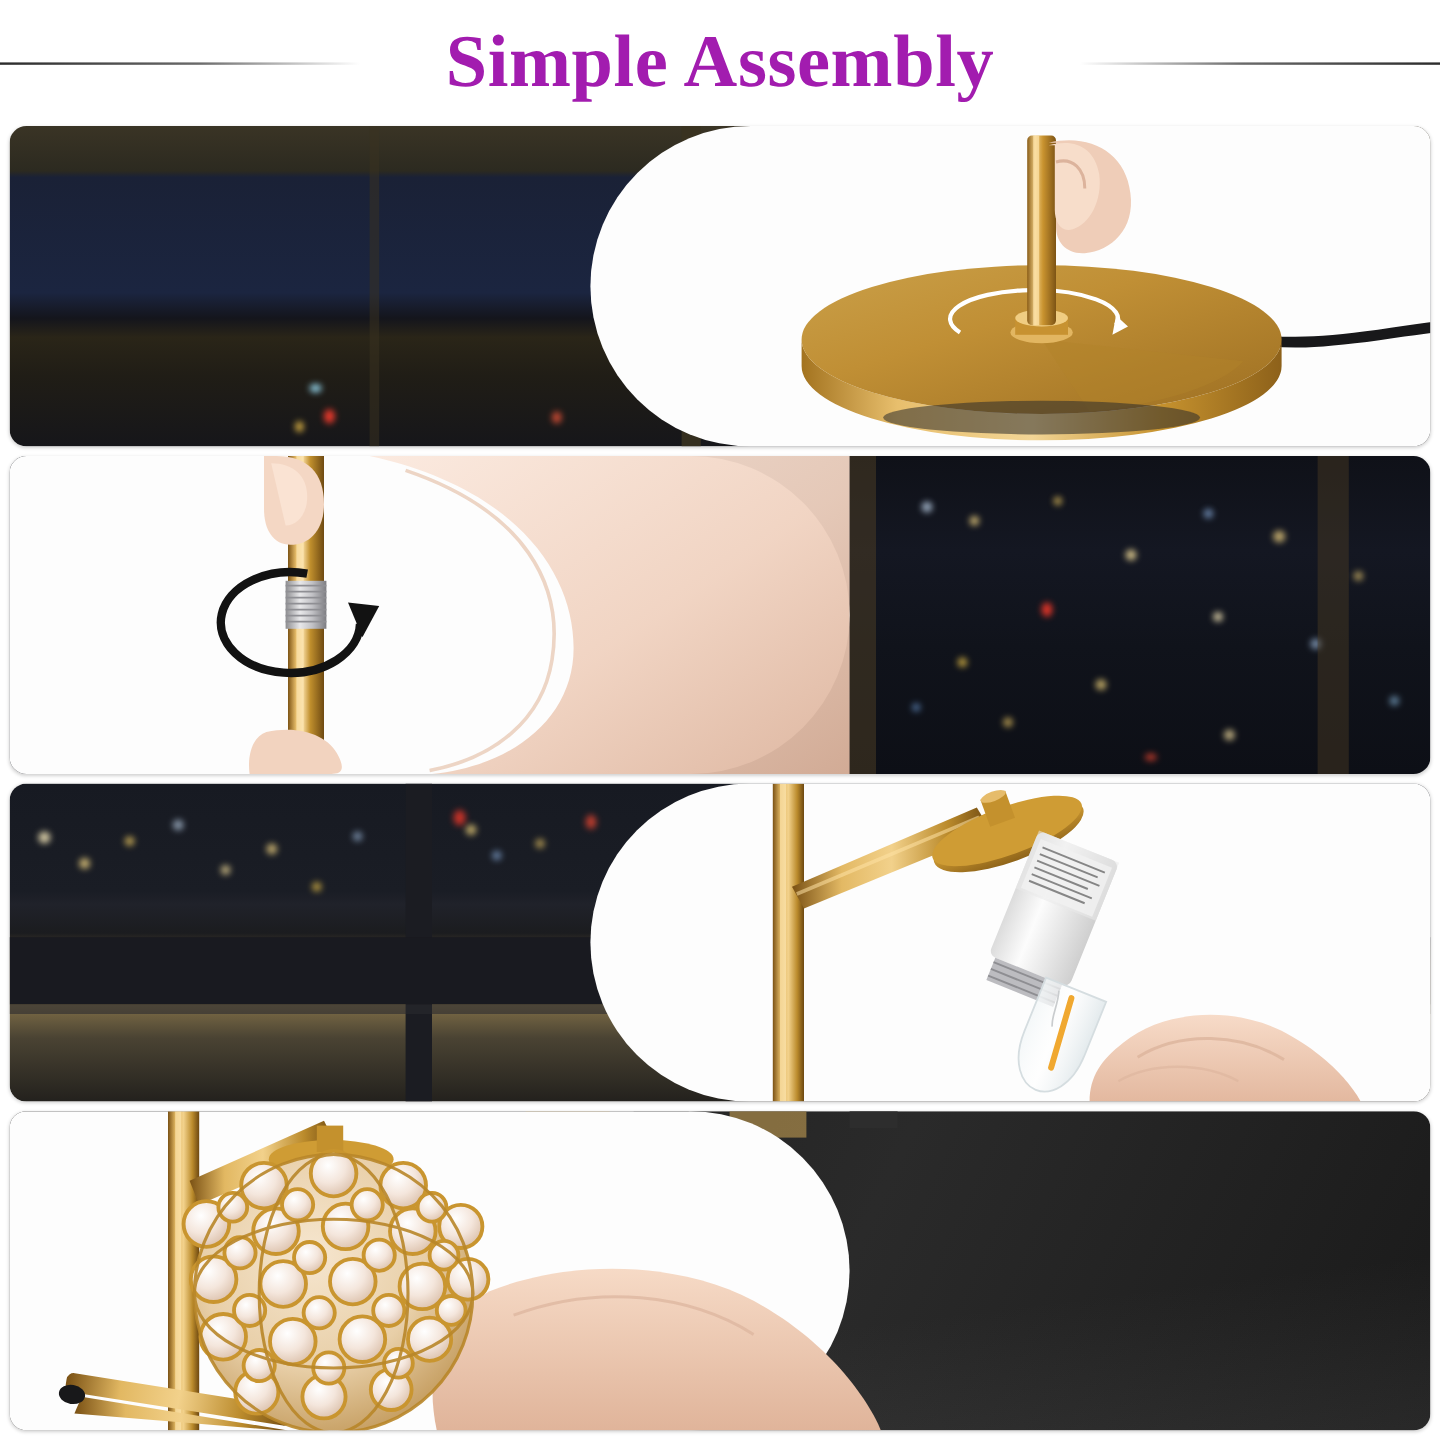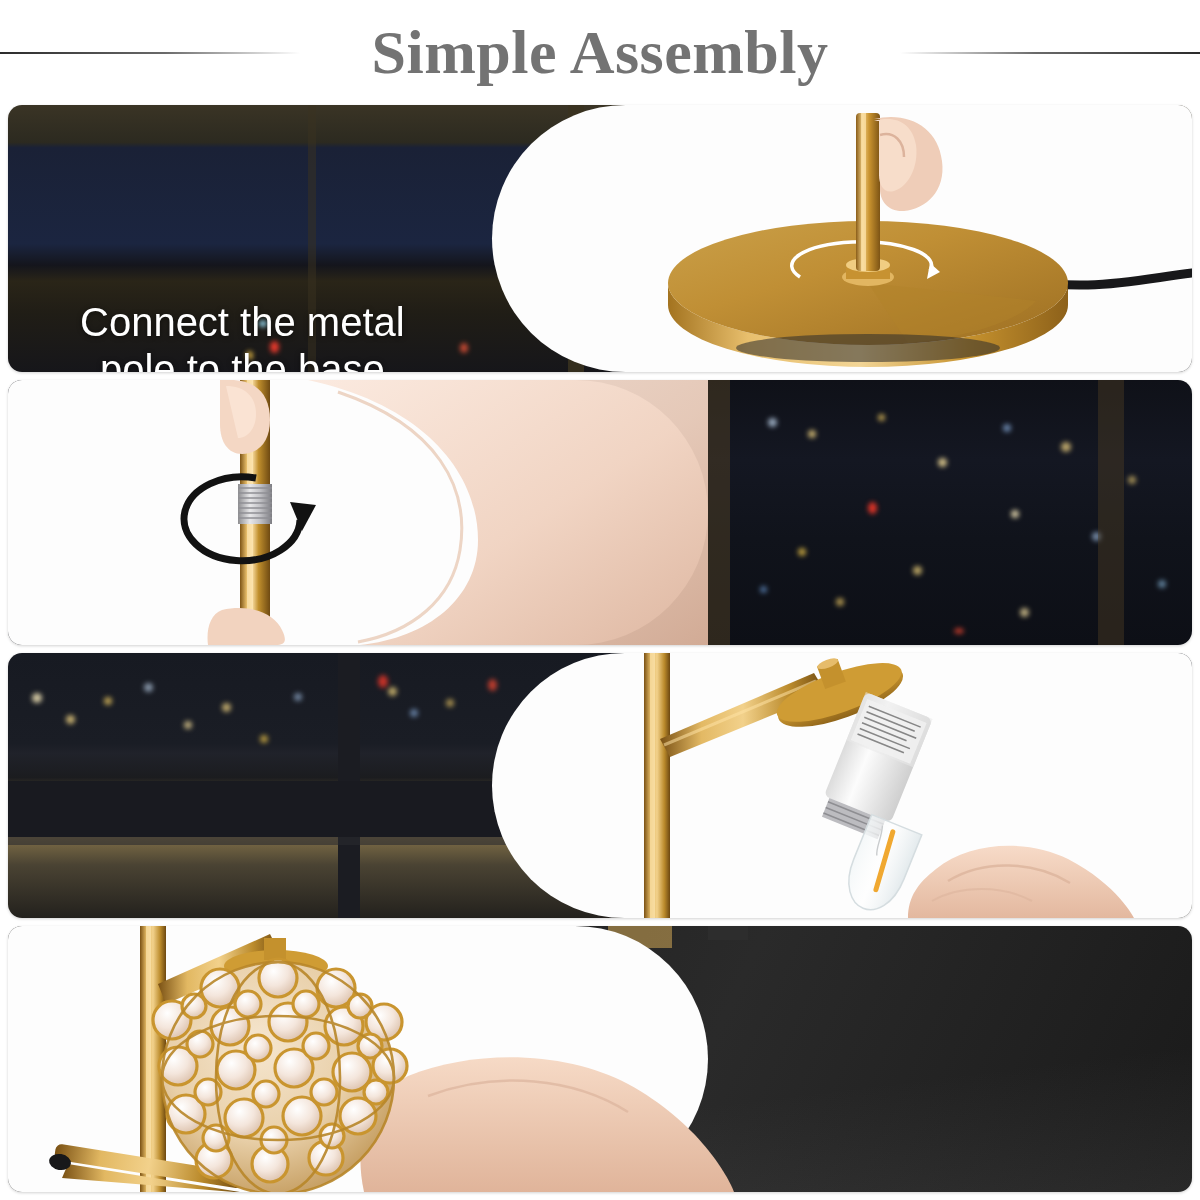--- a/index.html
+++ b/index.html
@@ -19,21 +19,21 @@
   .rule{
     position:absolute;top:52px;height:2px;width:300px;
   }
   .rule.left{left:0;background:linear-gradient(to right,#2b2b2b 0%,#6a6a6a 55%,rgba(255,255,255,0) 100%);}
   .rule.right{right:0;background:linear-gradient(to left,#2b2b2b 0%,#6a6a6a 55%,rgba(255,255,255,0) 100%);}
   .title{
     position:relative;z-index:2;
     font-family:"Liberation Serif", serif;
     font-weight:bold;
     font-size:62px;
-    color:#737373;
+    color:#a21caf;
     letter-spacing:0.5px;
     padding:0 22px;
     background:#fff;
     white-space:nowrap;
     line-height:1;
     margin-top:4px;
   }
 
   
   .panel{
@@ -168,22 +168,20 @@
       <g>
         <path d="M866 14 C 900 6, 930 22, 934 56 C 938 86, 918 104, 896 106
                  C 880 107, 872 96, 872 84 L872 14 Z" fill="#efcdb8"></path>
         <path d="M866 16 C 888 10, 904 18, 908 40 C 911 62, 900 82, 886 86
                  C 876 89, 871 80, 871 70 L871 16 Z" fill="#f7ddca"></path>
         <path d="M872 30 C 886 26, 896 36, 896 52" stroke="#dcb39c" stroke-width="2.5" fill="none"></path>
       </g>
     </svg>
   </div>
 
-  <div class="caption" id="cap-1">Connect the metal
-pole to the base</div>
 </div>
 
 <div class="panel" id="panel-2">
   <div class="bg bg-city-dark">
     <div class="bokeh" style="left:760px;top:38px;width:9px;height:9px;background:#cfe6ff;opacity:.7"></div>
     <div class="bokeh" style="left:800px;top:50px;width:8px;height:8px;background:#ffe089;opacity:.75"></div>
     <div class="bokeh" style="left:870px;top:34px;width:7px;height:7px;background:#ffd766;opacity:.7"></div>
     <div class="bokeh" style="left:930px;top:78px;width:9px;height:9px;background:#ffe7a0;opacity:.8"></div>
     <div class="bokeh" style="left:995px;top:44px;width:8px;height:8px;background:#9ec8ff;opacity:.6"></div>
     <div class="bokeh" style="left:1053px;top:62px;width:10px;height:10px;background:#ffdf88;opacity:.7"></div>

